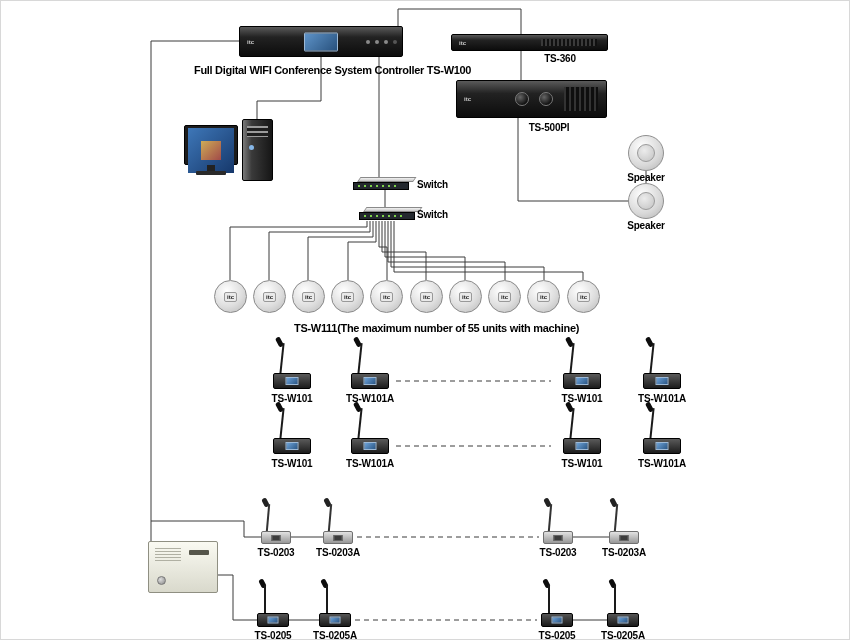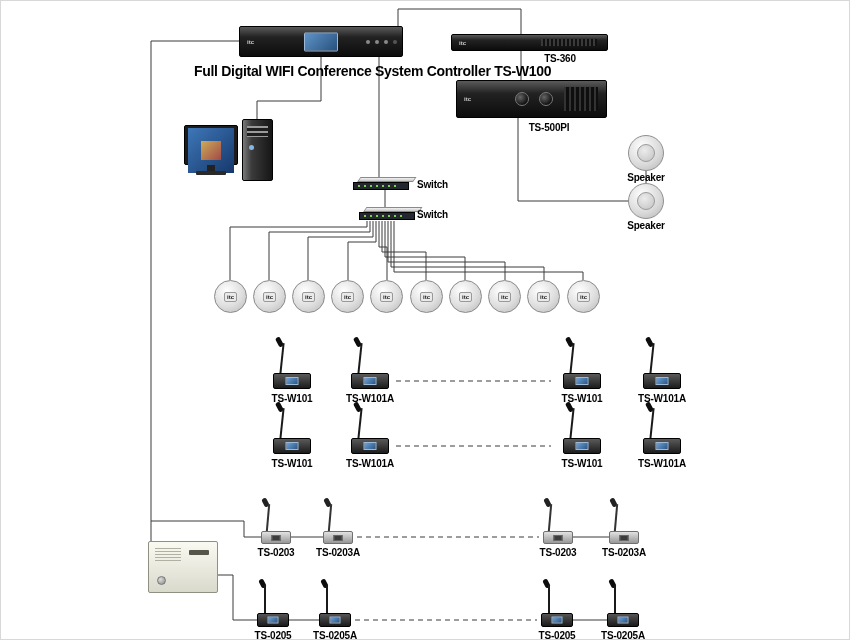--- a/index.html
+++ b/index.html
@@ -4,21 +4,21 @@
 <style>
   * { margin:0; padding:0; box-sizing:border-box; }
   html,body { background:#fff; }
   body { font-family:"Liberation Sans", sans-serif; }
   .canvas { position:relative; width:850px; height:640px; background:#fff; border:1px solid #d8d8d8; overflow:hidden; }
   .wires { position:absolute; left:0; top:0; z-index:0; }
   .wires polyline { fill:none; stroke:#3a3a3a; stroke-width:1; }
   .wires polyline.dash { stroke-dasharray:5 4; }
 
   .dev-label { position:absolute; z-index:3; font-size:10px; font-weight:bold; color:#000; text-align:center; white-space:nowrap; letter-spacing:-0.2px; line-height:1.1; }
-  .dev-label.heading { font-size:14px; letter-spacing:-0.3px; }
+  .dev-label.heading { font-size:11px; letter-spacing:-0.3px; }
   .dev-label.alignleft { text-align:left; }
 
   
   .rack { position:absolute; z-index:2; background:linear-gradient(180deg,#5a5a5a 0%,#222 35%,#0c0c0c 100%); border:1px solid #000; border-radius:2px; }
   .brand { position:absolute; left:7px; top:50%; transform:translateY(-50%); color:#c9c9c9; font-size:6px; font-weight:bold; line-height:1; }
   .ctrl-screen { position:absolute; left:50%; top:50%; transform:translate(-50%,-50%); width:34px; height:19px; background:linear-gradient(135deg,#5e93c8,#28517d); border:1px solid #9db9d6; border-radius:1px; }
   .ctrl-btns { position:absolute; right:14px; top:50%; width:4px; height:4px; border-radius:50%; background:#8a8a8a; box-shadow:-9px 0 0 #8a8a8a,-18px 0 0 #8a8a8a,9px 0 0 #555; transform:translateY(-50%); }
   .vents { position:absolute; right:10px; top:4px; bottom:4px; width:56px; background:repeating-linear-gradient(90deg,#3a3a3a 0 2px,#101010 2px 4px); }
   .knob { position:absolute; top:50%; transform:translateY(-50%); width:14px; height:14px; border-radius:50%; background:radial-gradient(circle at 35% 35%,#666,#111 70%); border:1px solid #7a7a7a; }
   .amp-vents { position:absolute; right:8px; top:6px; bottom:6px; width:34px; background:repeating-linear-gradient(90deg,#333 0 2px,#0e0e0e 2px 5px); }
@@ -181,20 +181,21 @@
     </div>
   <div class="ceil" style="left:487px;top:279px;">
       <span class="core">itc</span>
     </div>
   <div class="ceil" style="left:526px;top:279px;">
       <span class="core">itc</span>
     </div>
   <div class="ceil" style="left:566px;top:279px;">
       <span class="core">itc</span>
     </div>
+  <div class="dev-label heading alignleft" style="left:293px;top:321px;">TS-W111(The maximum number of 55 units with machine)</div>
 
   <div class="mic mic-w101" style="left:263px;top:336px;">
       <span class="head"></span>
       <span class="neck"></span>
       <span class="base">
         <i class="mscreen"></i>
       </span>
     </div>
   <div class="dev-label" style="left:263px;top:392px;width:56px;">TS-W101</div>
   <div class="mic mic-w101" style="left:341px;top:336px;">

